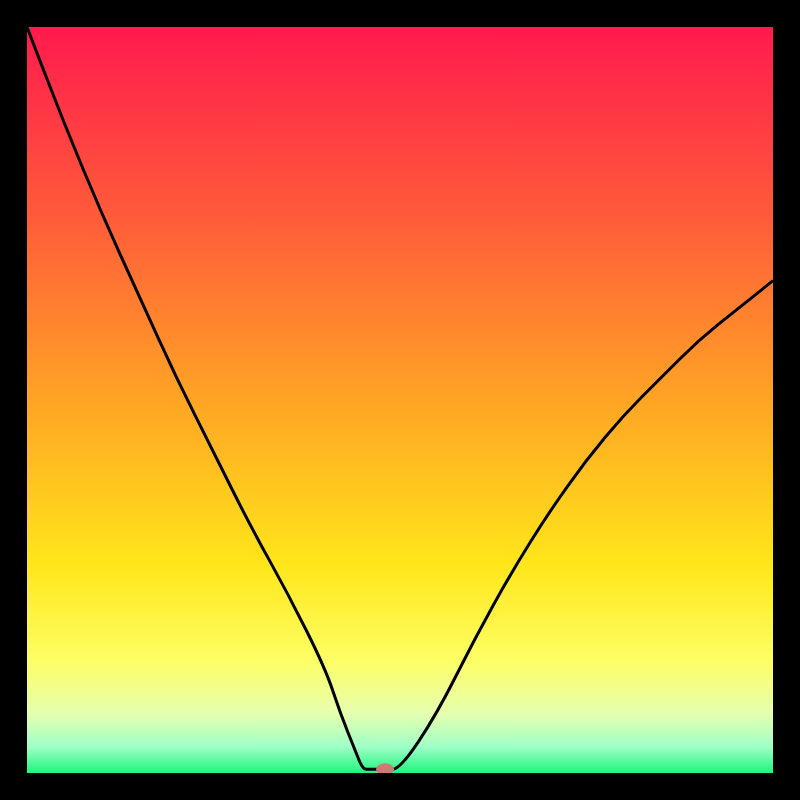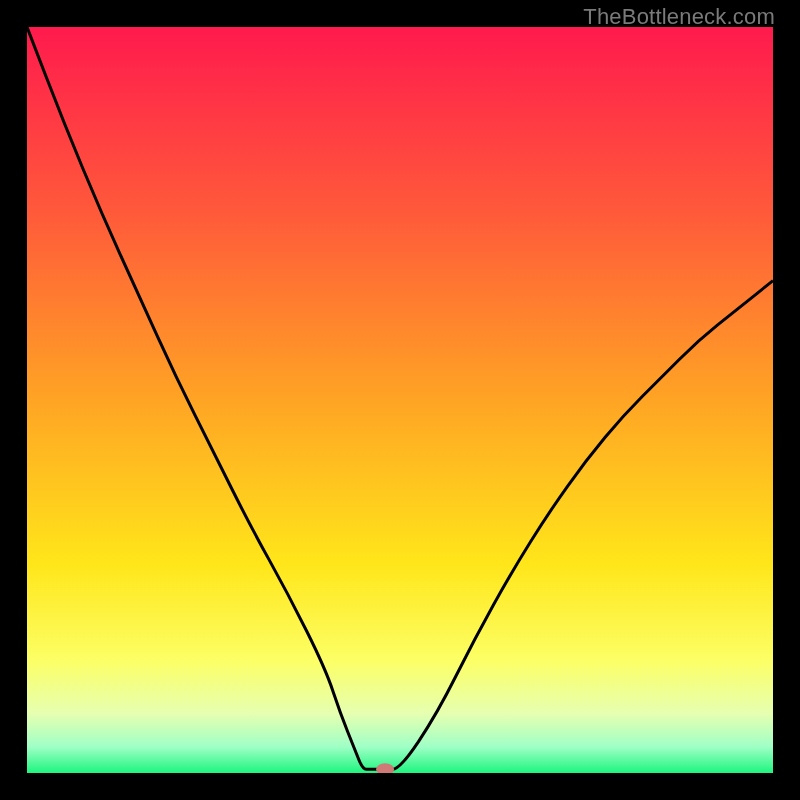--- a/index.html
+++ b/index.html
@@ -33,21 +33,20 @@
     font-size: 22px;
     letter-spacing: 0.2px;
   }
   svg { display: block; }
 </style>
 </head>
 <body>
 
 <div class="frame">
 
-  <div class="watermark">TheBottleneck.com</div>
 
   <div class="plot-area">
     <svg id="chart-svg" width="746" height="746" viewBox="0 0 746 746">
       <defs>
         <linearGradient id="bg-grad" x1="0" y1="0" x2="0" y2="1">
             <stop offset="0%" stop-color="#ff1a4d"></stop>
             <stop offset="25%" stop-color="#ff5a3a"></stop>
             <stop offset="50%" stop-color="#ffa424"></stop>
             <stop offset="72%" stop-color="#ffe61a"></stop>
             <stop offset="85%" stop-color="#fcff66"></stop>

